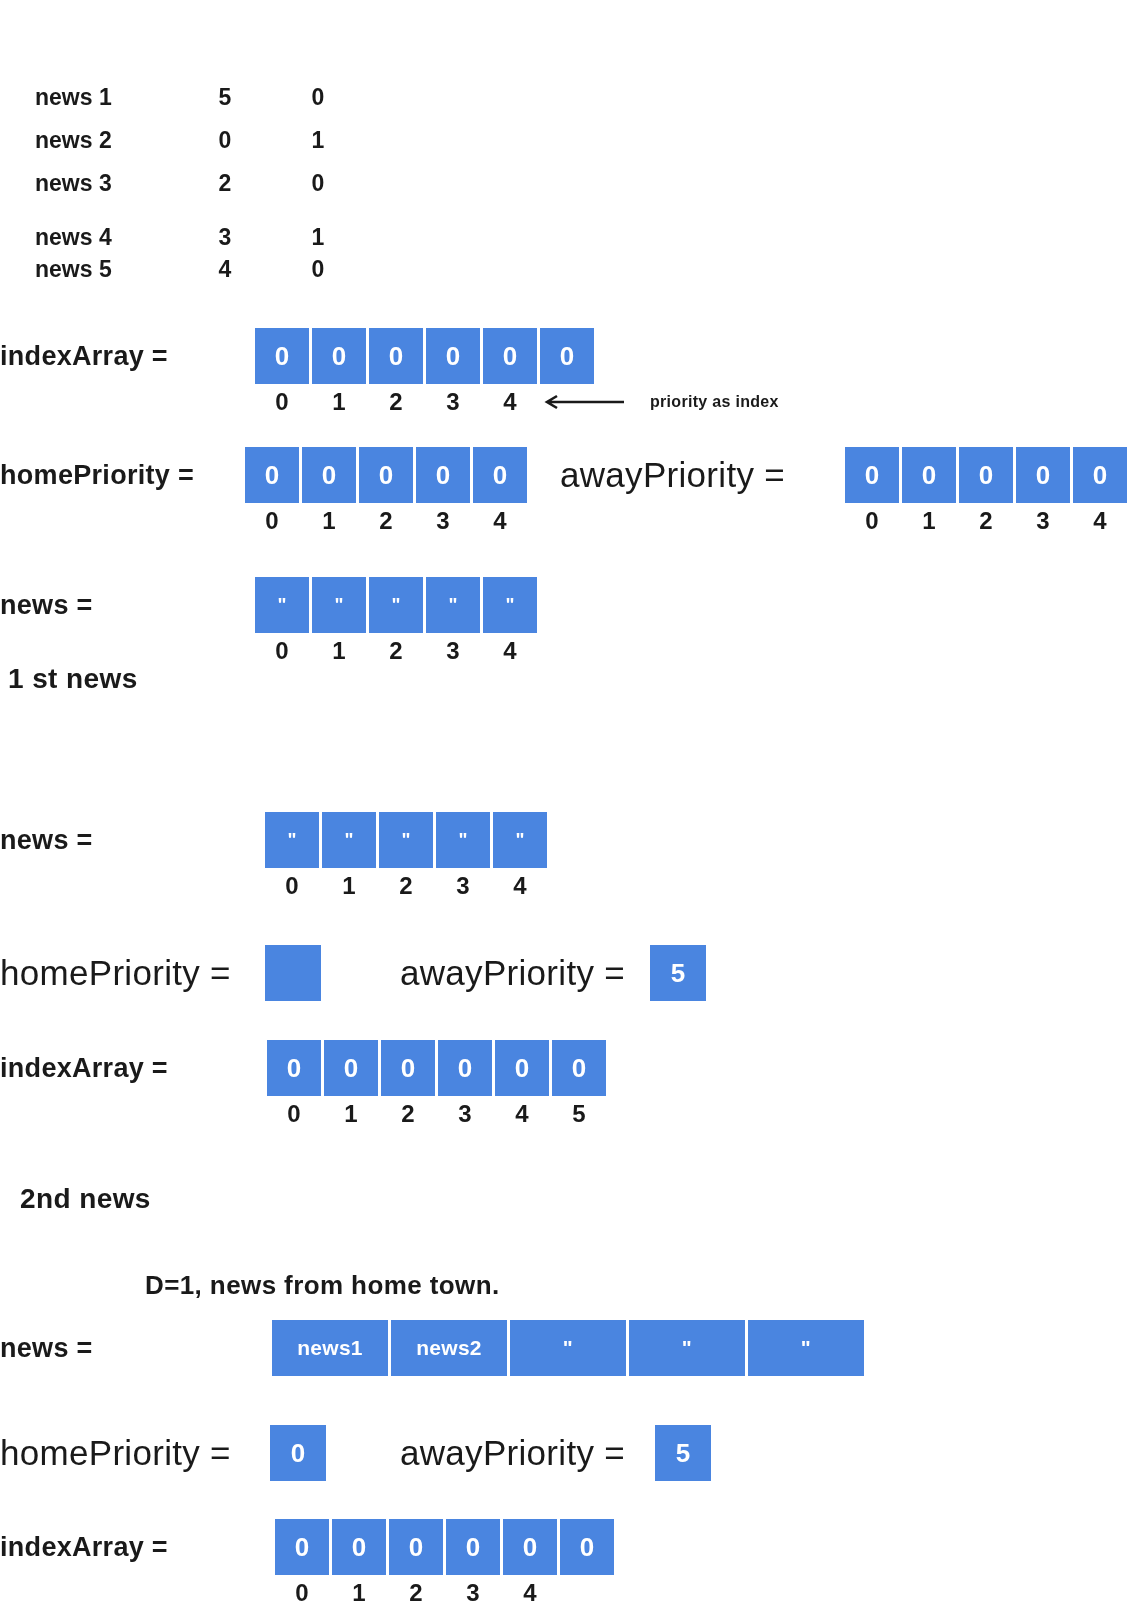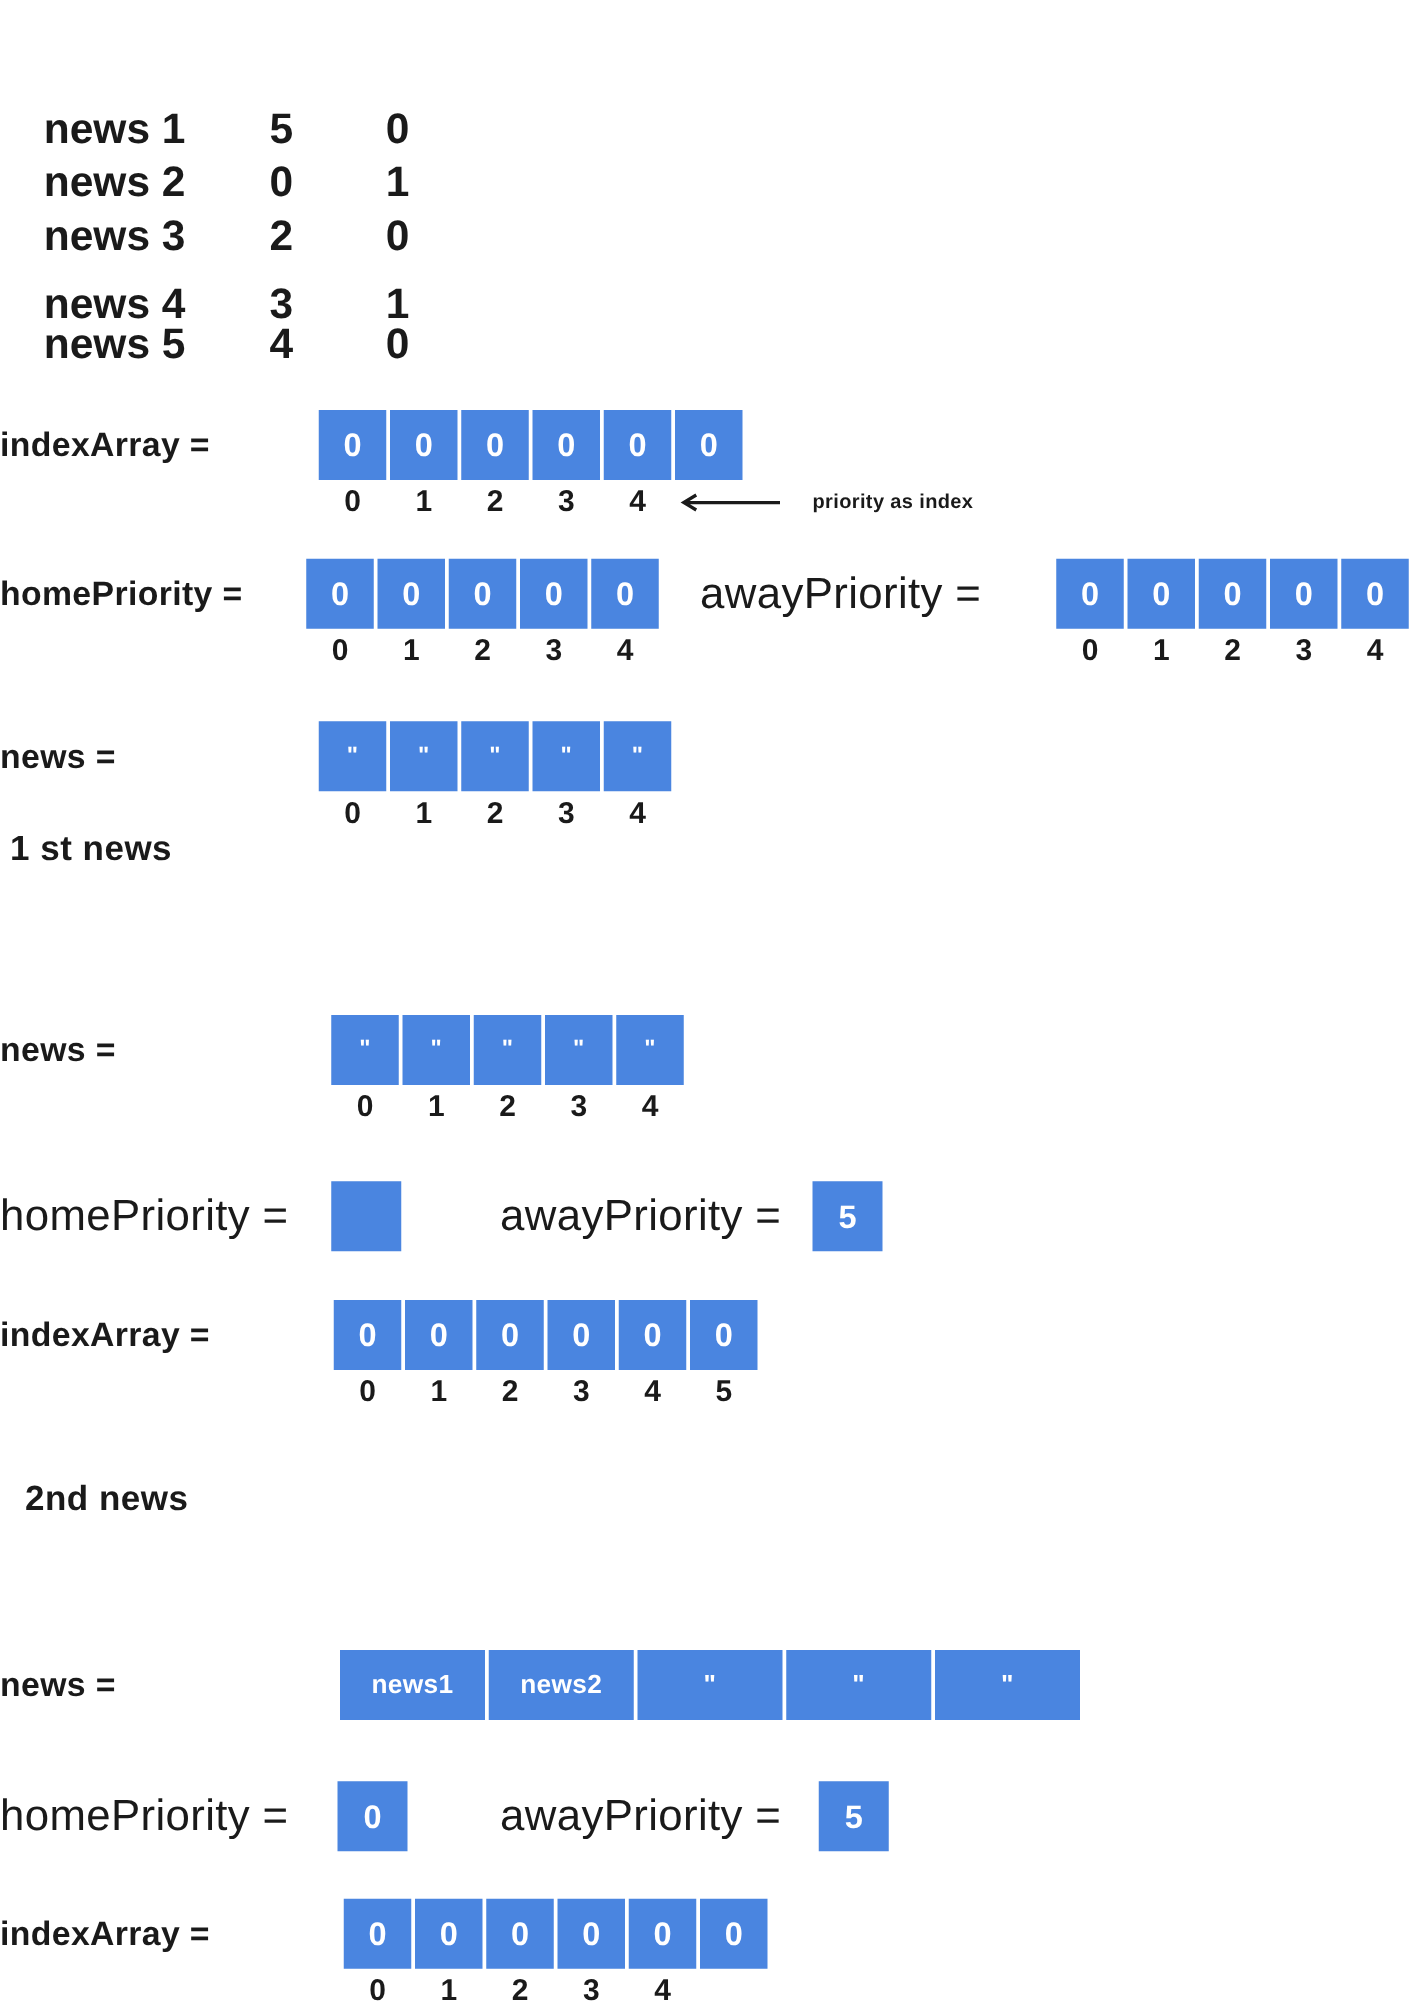--- a/index.html
+++ b/index.html
@@ -3,21 +3,21 @@
 <meta charset="utf-8">
 <style>
   html,body{margin:0;padding:0;background:#ffffff;}
   .canvas{
     position:relative;width:1130px;height:1610px;background:#ffffff;
     font-family:"Liberation Sans",sans-serif;color:#1a1a1a;overflow:hidden;
   }
   .title{position:absolute;font-size:27px;font-weight:700;letter-spacing:.4px;}
   .heading{position:absolute;font-size:28px;font-weight:700;letter-spacing:.4px;}
   .desc{position:absolute;font-size:26px;font-weight:700;letter-spacing:.4px;}
-  .tc-row{position:absolute;left:0;width:420px;height:32px;font-size:34px;font-weight:700;}
+  .tc-row{position:absolute;left:0;width:420px;height:32px;font-size:23px;font-weight:700;}
   .tc-name{position:absolute;left:35px;}
   .tc-v1{position:absolute;left:190px;width:70px;text-align:center;}
   .tc-v2{position:absolute;left:283px;width:70px;text-align:center;}
   .row{position:absolute;left:0;display:flex;align-items:center;height:56px;}
   .lbl{font-size:27px;font-weight:700;text-align:left;letter-spacing:.3px;}
   .lblabs{position:absolute;font-size:35px;font-weight:400;letter-spacing:.3px;line-height:56px;}
   .arr{display:flex;gap:3px;}
   .cell{
     width:54px;height:56px;background:var(--blue,#4a85e0);color:#fff;
     display:flex;align-items:center;justify-content:center;
@@ -197,20 +197,21 @@
         <div class="idx">0</div>
         <div class="idx">1</div>
         <div class="idx">2</div>
         <div class="idx">3</div>
         <div class="idx">4</div>
         <div class="idx">5</div>
       </div>
   </div>
 
   <div class="heading" style="left:20px;top:1183px;">2nd news</div>
+  <div class="desc" style="left:145px;top:1270px;">D=1, news from home town.</div>
 
   <div class="row" style="top:1320px;">
     <div class="lbl" style="width:249px;margin-right:23px;">news =</div>
     <div class="arr wide">
         <div class="cell">news1</div>
         <div class="cell">news2</div>
         <div class="cell">"</div>
         <div class="cell">"</div>
         <div class="cell">"</div>
       </div>

